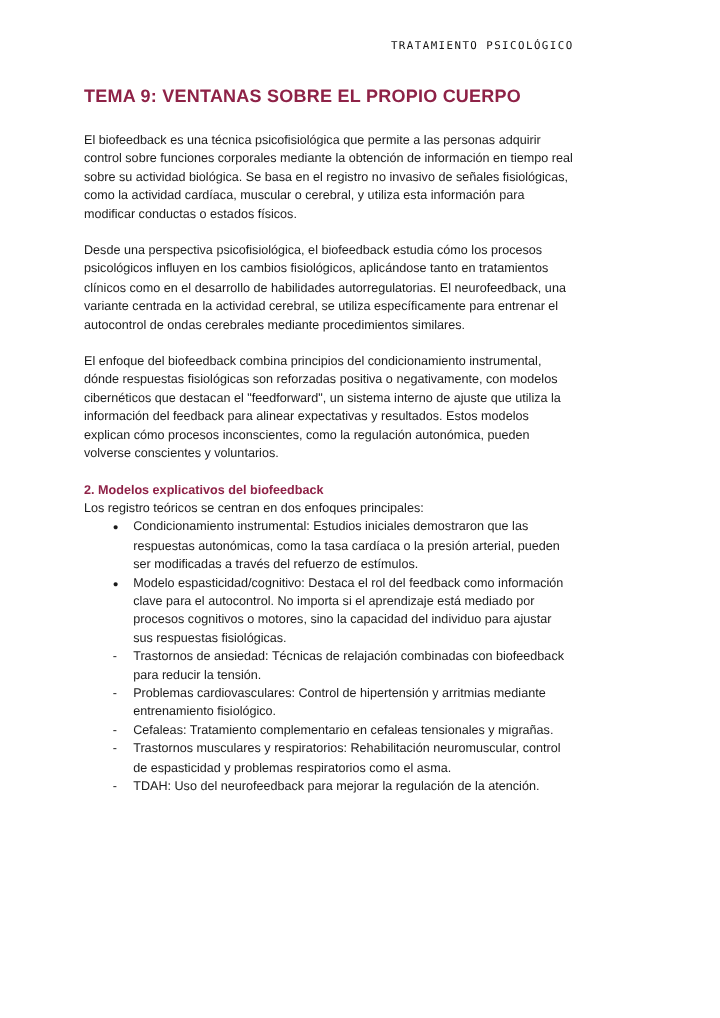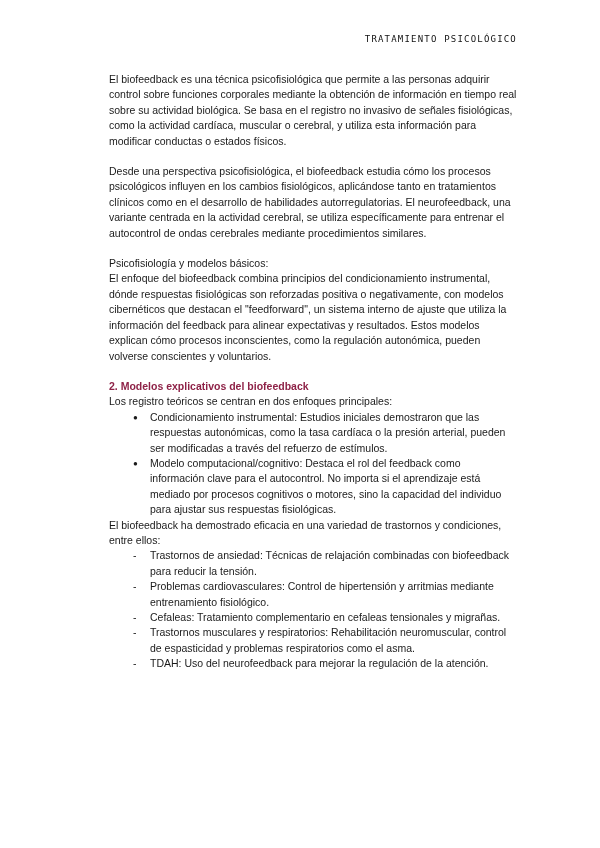--- a/index.html
+++ b/index.html
@@ -13,21 +13,20 @@
     font-family: "Liberation Sans", sans-serif;
     color: #1a1a1a;
     overflow: hidden;
   }
   .page {
     box-sizing: border-box;
     width: 548px;
     height: 848px;
     padding: 34px 70px 40px 70px;
     background: #ffffff;
-    margin-left: 39px;
   }
   .doc-header {
     text-align: right;
     font-family: "DejaVu Sans Mono", monospace;
     font-size: 9px;
     letter-spacing: 1.2px;
     color: #111111;
     margin-bottom: 28px;
   }
   .doc-title {
@@ -79,45 +78,44 @@
 </style>
 </head>
 <body>
 
 <div class="page">
 
   <div class="doc-header">
     <span>TRATAMIENTO PSICOLÓGICO</span>
   </div>
 
+  <h1 class="doc-title">TEMA 9: VENTANAS SOBRE EL PROPIO CUERPO</h1>
 
   <section>
     <p class="para">El biofeedback es una técnica psicofisiológica que permite a las personas adquirir control sobre funciones corporales mediante la obtención de información en tiempo real sobre su actividad biológica. Se basa en el registro no invasivo de señales fisiológicas, como la actividad cardíaca, muscular o cerebral, y utiliza esta información para modificar conductas o estados físicos.</p>
     <p class="para">Desde una perspectiva psicofisiológica, el biofeedback estudia cómo los procesos psicológicos influyen en los cambios fisiológicos, aplicándose tanto en tratamientos clínicos como en el desarrollo de habilidades autorregulatorias. El neurofeedback, una variante centrada en la actividad cerebral, se utiliza específicamente para entrenar el autocontrol de ondas cerebrales mediante procedimientos similares.</p>
-    <p class="para tight">Psicofisiología y modelos básicos:</p>
     <p class="para">El enfoque del biofeedback combina principios del condicionamiento instrumental, dónde respuestas fisiológicas son reforzadas positiva o negativamente, con modelos cibernéticos que destacan el "feedforward", un sistema interno de ajuste que utiliza la información del feedback para alinear expectativas y resultados. Estos modelos explican cómo procesos inconscientes, como la regulación autonómica, pueden volverse conscientes y voluntarios.</p>
   </section>
 
   <section>
     <h2 class="sec-heading">2. Modelos explicativos del biofeedback</h2>
     <p class="para tight">Los registro teóricos se centran en dos enfoques principales:</p>
     <ul class="doc-list bullets">
       <li>
         <span class="marker">●</span>
         <span class="li-text"><span class="term">Condicionamiento instrumental:</span><span> Estudios iniciales demostraron que las respuestas autonómicas, como la tasa cardíaca o la presión arterial, pueden ser modificadas a través del refuerzo de estímulos.</span></span>
       </li>
       <li>
         <span class="marker">●</span>
-        <span class="li-text"><span class="term">Modelo computacional/cognitivo:</span><span> Destaca el rol del feedback como información clave para el autocontrol. No importa si el aprendizaje está mediado por procesos cognitivos o motores, sino la capacidad del individuo para ajustar sus respuestas fisiológicas.</span></span>
+        <span class="li-text"><span class="term">Modelo espasticidad/cognitivo:</span><span> Destaca el rol del feedback como información clave para el autocontrol. No importa si el aprendizaje está mediado por procesos cognitivos o motores, sino la capacidad del individuo para ajustar sus respuestas fisiológicas.</span></span>
       </li>
     </ul>
   </section>
 
   <section>
-    <p class="para tight">El biofeedback ha demostrado eficacia en una variedad de trastornos y condiciones, entre ellos:</p>
     <ul class="doc-list dashes">
       <li>
         <span class="marker">-</span>
         <span class="li-text"><span class="term">Trastornos de ansiedad:</span><span> Técnicas de relajación combinadas con biofeedback para reducir la tensión.</span></span>
       </li>
       <li>
         <span class="marker">-</span>
         <span class="li-text"><span class="term">Problemas cardiovasculares:</span><span> Control de hipertensión y arritmias mediante entrenamiento fisiológico.</span></span>
       </li>
       <li>

